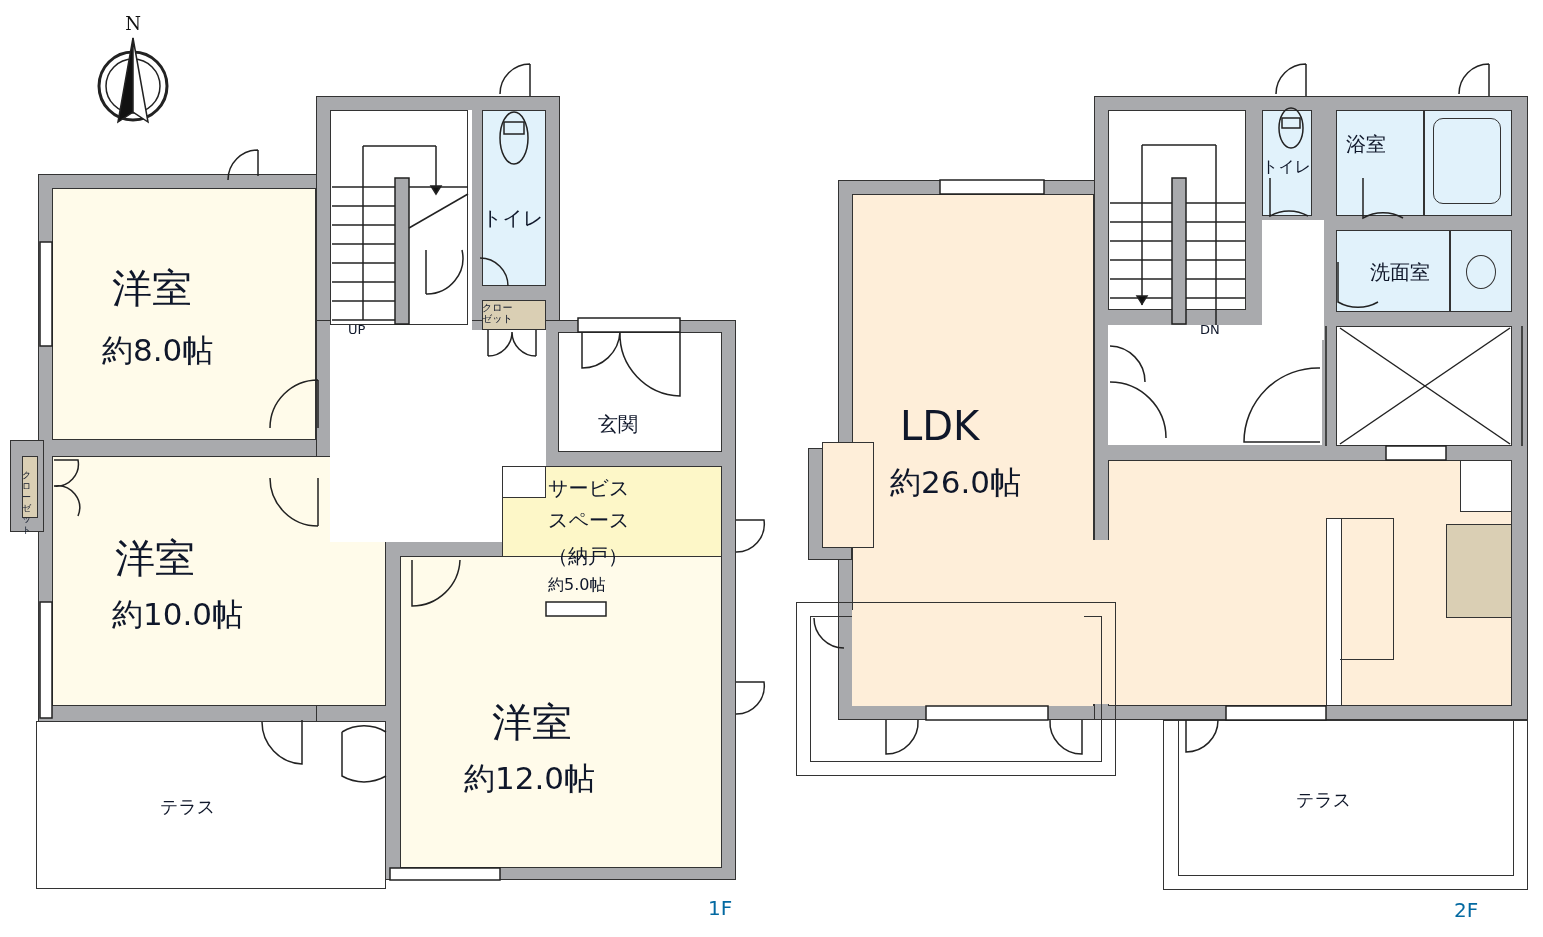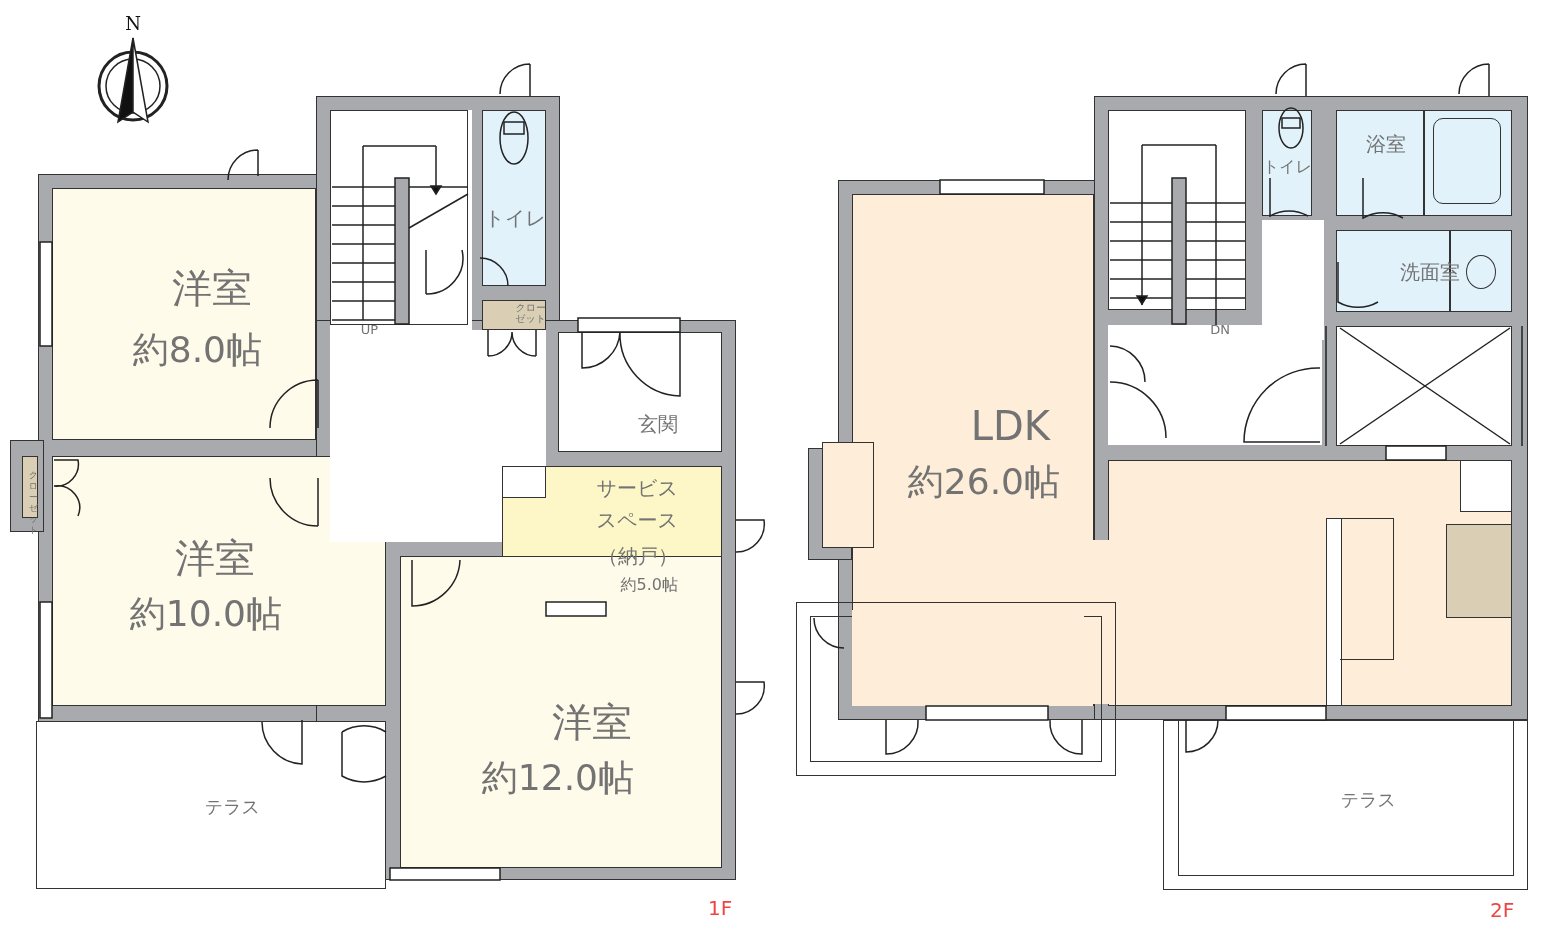--- a/index.html
+++ b/index.html
@@ -6,28 +6,28 @@
   body{width:1543px;height:937px;position:relative;overflow:hidden;font-family:"DejaVu Sans","Liberation Sans",sans-serif;}
   .abs{position:absolute;}
   .wall{position:absolute;background:#a9aaad;border:1.5px solid #333;box-sizing:border-box;}
   .room{position:absolute;box-sizing:border-box;border:1.5px solid #333;}
   .bed{background:#fffbea;}
   .wet{background:#e1f2fb;}
   .ldk{background:#feeed9;}
   .stor{background:#fdf7c8;}
   .clo{background:#dacfb4;}
   .white{background:#fff;}
-  .label{position:absolute;color:#737373;text-align:right;white-space:nowrap;}
+  .label{position:absolute;color:#0f172a;text-align:left;white-space:nowrap;}
   .big{font-size:40px;line-height:44px;}
-  .mid{font-size:36px;line-height:36px;}
+  .mid{font-size:31px;line-height:36px;}
   .sm{font-size:20px;line-height:24px;}
   .xs{font-size:16px;line-height:18px;}
   .tiny{font-size:10px;line-height:11px;}
   svg.overlay{position:absolute;left:0;top:0;}
-  .floor-label{position:absolute;font-size:20px;color:#ef4444;}
+  .floor-label{position:absolute;font-size:20px;color:#0369a1;}
 </style>
 </head>
 <body>
 
 <div>
 
   <div class="wall" style="left:38px;top:174px;width:292px;height:556px;"></div>
   <div class="wall" style="left:316px;top:96px;width:244px;height:240px;"></div>
   <div class="wall" style="left:316px;top:320px;width:420px;height:560px;"></div>
   <div class="wall" style="left:10px;top:440px;width:34px;height:92px;"></div>
@@ -121,21 +121,21 @@
   <div class="abs" style="left:1163px;top:720px;width:365px;height:170px;border:1.5px solid #333;box-sizing:border-box;"></div>
   <div class="abs" style="left:1178px;top:720px;width:336px;height:156px;border:1.5px solid #333;border-top:none;box-sizing:border-box;"></div>
 
   <div class="label big" style="left:900px;top:404px;width:150px;">LDK</div>
   <div class="label mid" style="left:890px;top:464px;width:170px;">約26.0帖</div>
   <div class="label xs" style="left:1262px;top:158px;width:50px;">トイレ</div>
   <div class="label sm" style="left:1346px;top:132px;width:60px;">浴室</div>
   <div class="label sm" style="left:1370px;top:260px;width:90px;">洗面室</div>
   <div class="label" style="left:1296px;top:788px;width:100px;font-size:18px;">テラス</div>
   <div class="label" style="left:1200px;top:322px;width:30px;font-size:13px;">DN</div>
-  <div class="floor-label" style="left:1490px;top:898px;">2F</div>
+  <div class="floor-label" style="left:1454px;top:898px;">2F</div>
 </div>
 
 <svg class="overlay" width="1543" height="937" fill="none" stroke="#222" stroke-width="1.5">
 
   <g>
     <circle cx="133" cy="86" r="34" stroke-width="3"></circle>
     <circle cx="133" cy="86" r="27"></circle>
     <polygon points="133,38 118,122 133,112" fill="#111"></polygon>
     <polygon points="133,38 148,122 133,112" fill="#fff"></polygon>
   </g>

